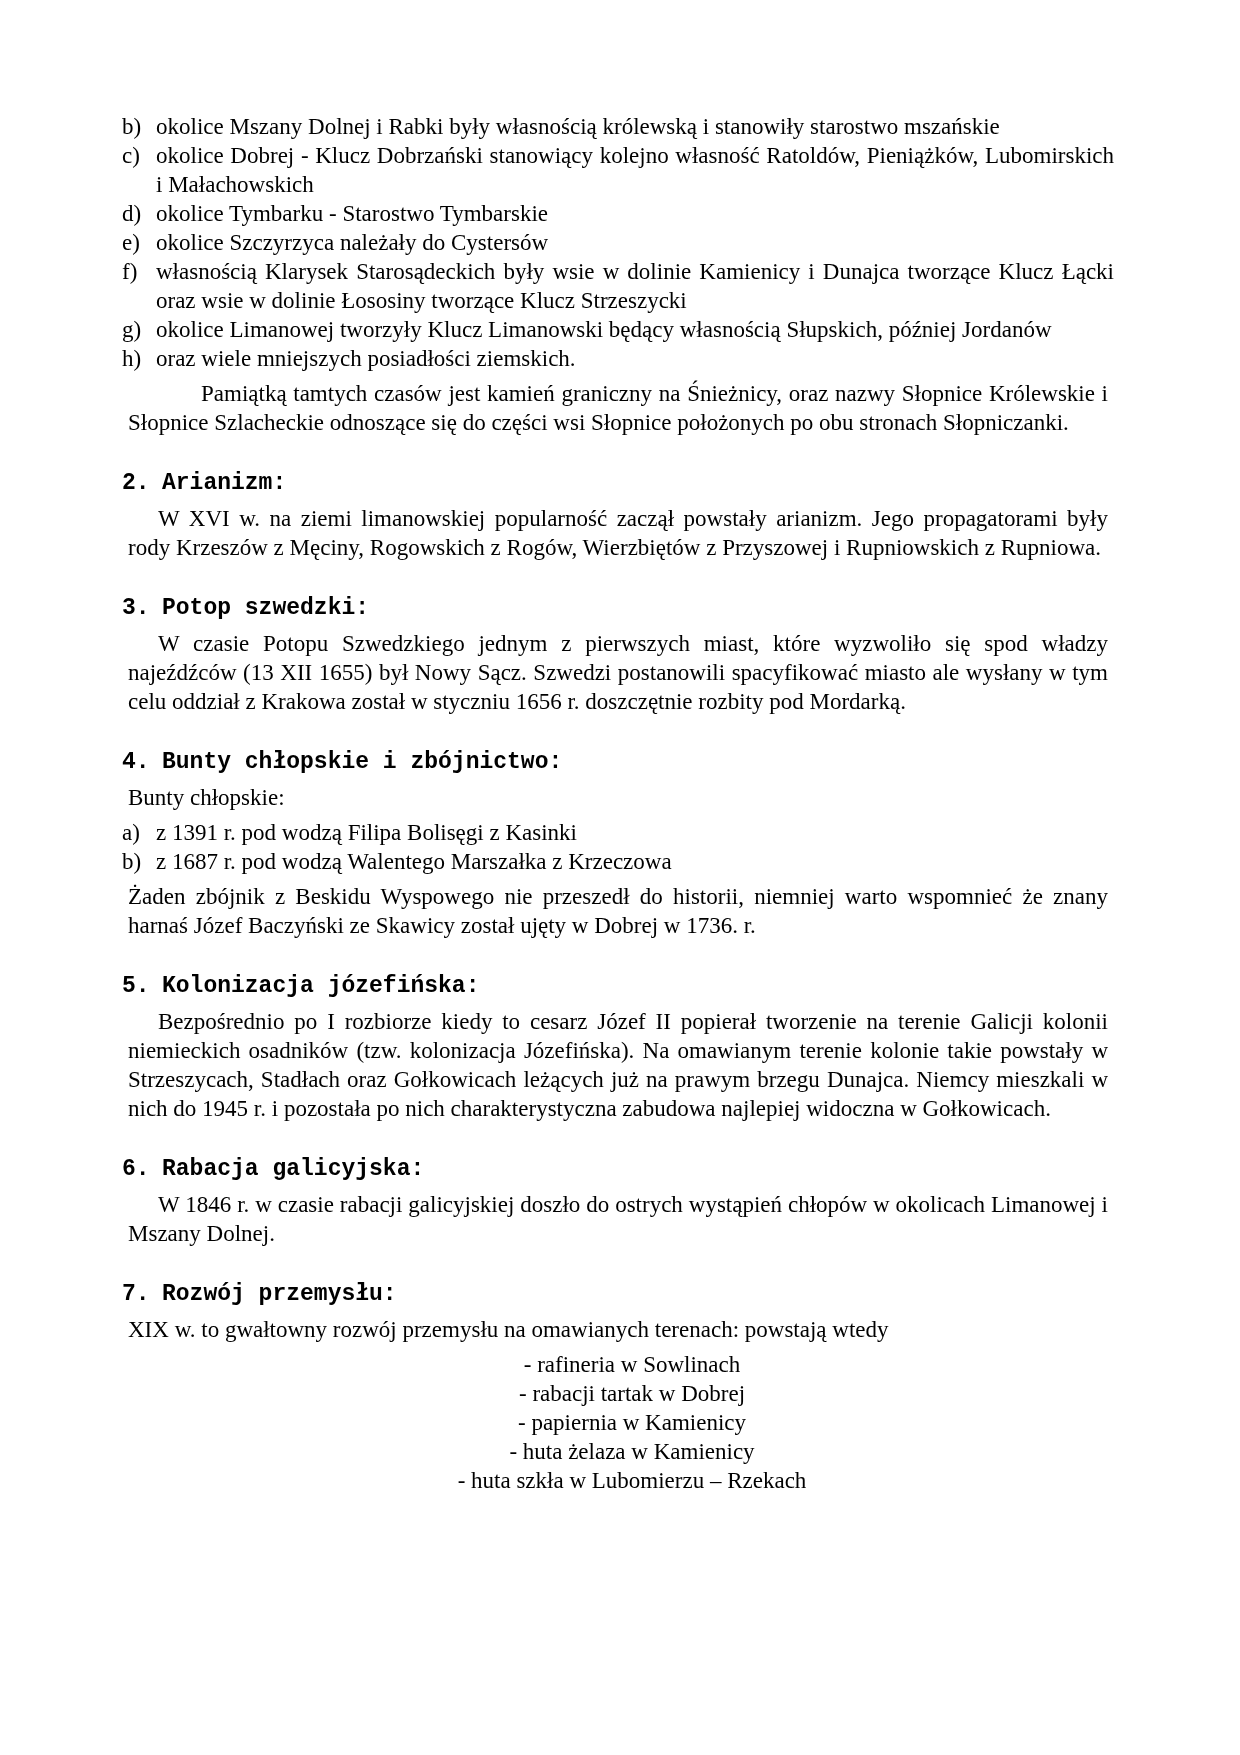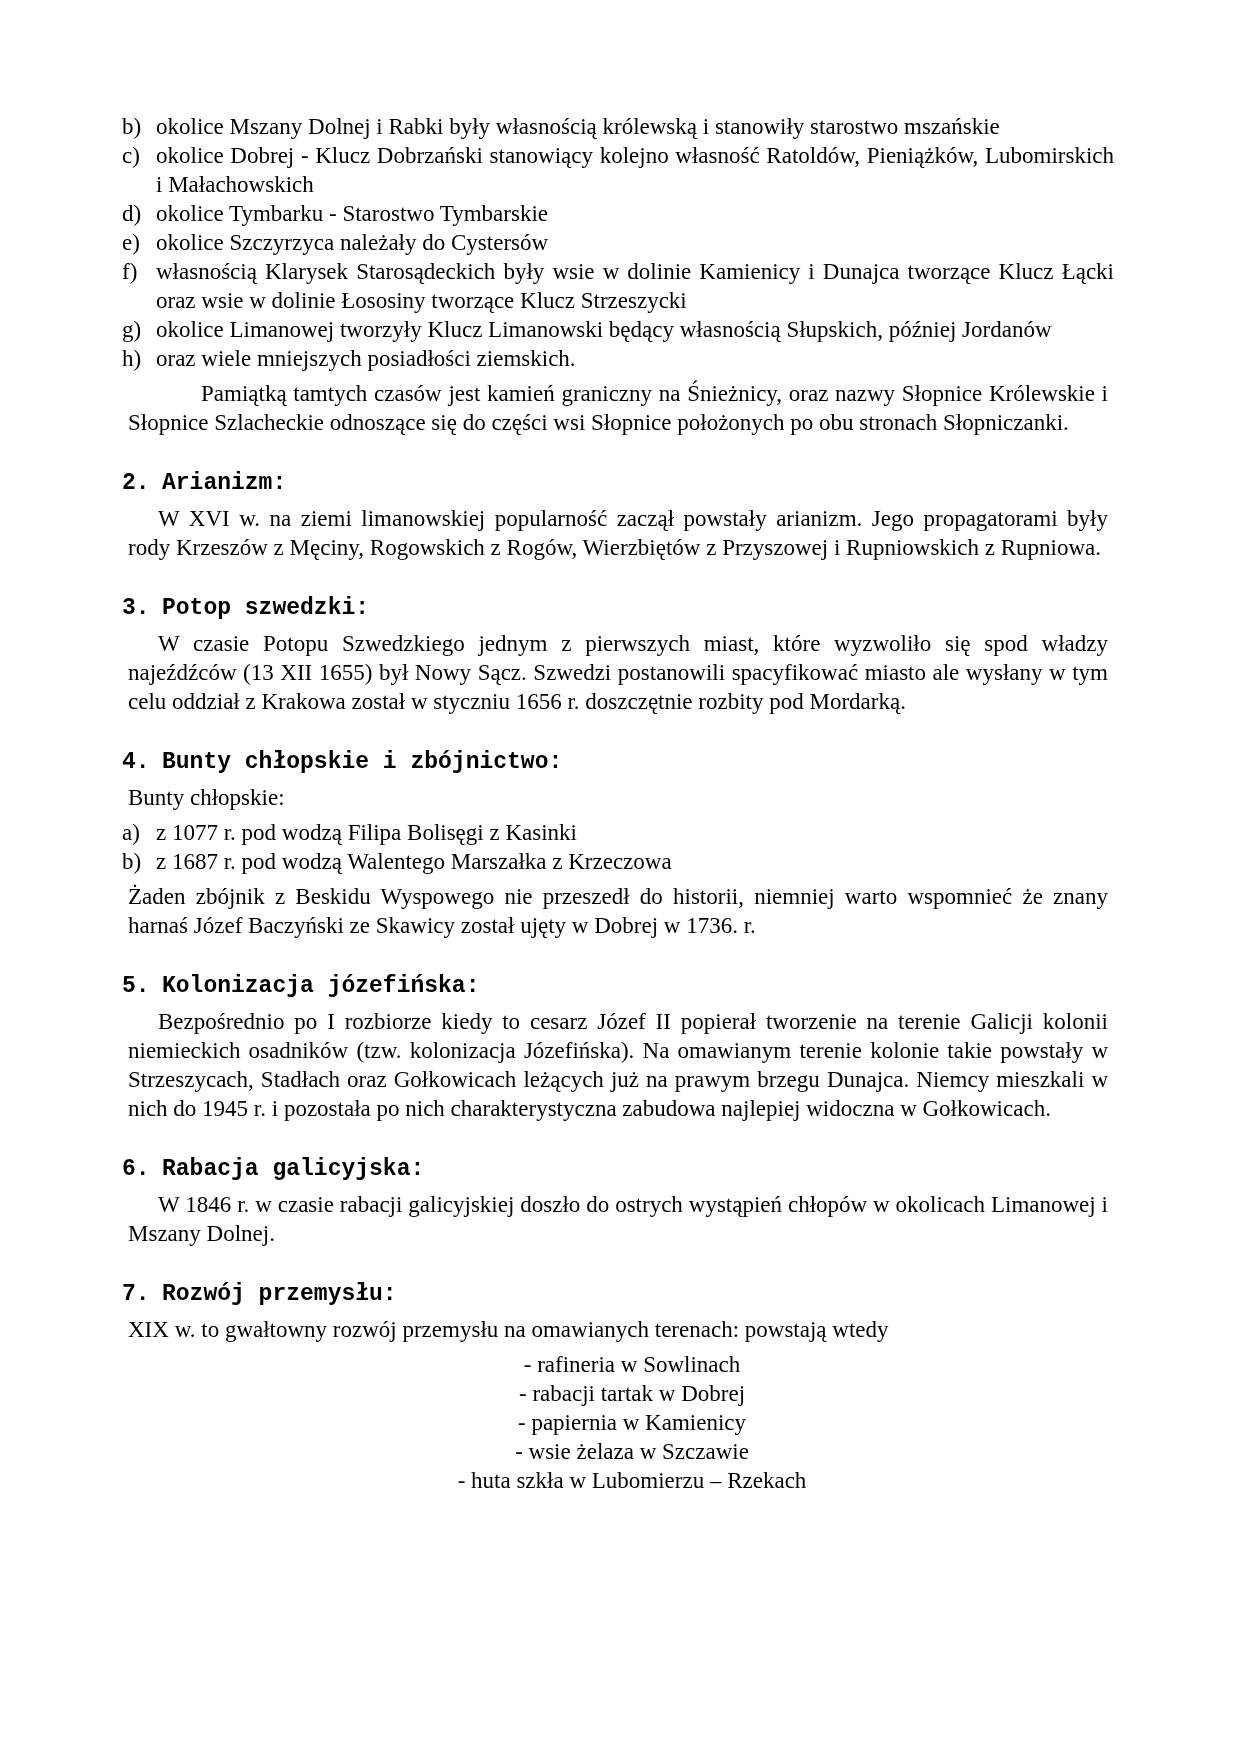--- a/index.html
+++ b/index.html
@@ -98,21 +98,21 @@
   <p class="heading">
     <span class="h-num">3.</span><span>Potop szwedzki:</span>
   </p>
   <p class="para indent">W czasie Potopu Szwedzkiego jednym z pierwszych miast, które wyzwoliło się spod władzy najeźdźców (13 XII 1655) był Nowy Sącz. Szwedzi postanowili spacyfikować miasto ale wysłany w tym celu oddział z Krakowa został w styczniu 1656 r. doszczętnie rozbity pod Mordarką.</p>
 
   <p class="heading">
     <span class="h-num">4.</span><span>Bunty chłopskie i zbójnictwo:</span>
   </p>
   <p class="para noindent">Bunty chłopskie:</p>
   <div class="li">
-    <span class="lab">a)</span><span>z 1077 r. pod wodzą Filipa Bolisęgi z Kasinki</span>
+    <span class="lab">a)</span><span>z 1391 r. pod wodzą Filipa Bolisęgi z Kasinki</span>
   </div>
   <div class="li">
     <span class="lab">b)</span><span>z 1687 r. pod wodzą Walentego Marszałka z Krzeczowa</span>
   </div>
   <p class="para noindent">Żaden zbójnik z Beskidu Wyspowego nie przeszedł do historii, niemniej warto wspomnieć że znany harnaś Józef Baczyński ze Skawicy został ujęty w Dobrej w 1736. r.</p>
 
   <p class="heading">
     <span class="h-num">5.</span><span>Kolonizacja józefińska:</span>
   </p>
   <p class="para indent">Bezpośrednio po I rozbiorze kiedy to cesarz Józef II popierał tworzenie na terenie Galicji kolonii niemieckich osadników (tzw. kolonizacja Józefińska). Na omawianym terenie kolonie takie powstały w Strzeszycach, Stadłach oraz Gołkowicach leżących już na prawym brzegu Dunajca. Niemcy mieszkali w nich do 1945 r. i pozostała po nich charakterystyczna zabudowa najlepiej widoczna w Gołkowicach.</p>
@@ -122,18 +122,18 @@
   </p>
   <p class="para indent">W 1846 r. w czasie rabacji galicyjskiej doszło do ostrych wystąpień chłopów w okolicach Limanowej i Mszany Dolnej.</p>
 
   <p class="heading">
     <span class="h-num">7.</span><span>Rozwój przemysłu:</span>
   </p>
   <p class="para noindent">XIX w. to gwałtowny rozwój przemysłu na omawianych terenach: powstają wtedy</p>
   <div class="dash-item">- rafineria w Sowlinach</div>
   <div class="dash-item">- rabacji tartak w Dobrej</div>
   <div class="dash-item">- papiernia w Kamienicy</div>
-  <div class="dash-item">- wsie żelaza w Szczawie</div>
+  <div class="dash-item">- huta żelaza w Kamienicy</div>
   <div class="dash-item">- huta szkła w Lubomierzu – Rzekach</div>
 
 </div>
 
 <div class="pageno">10</div>
 
 </body></html>

